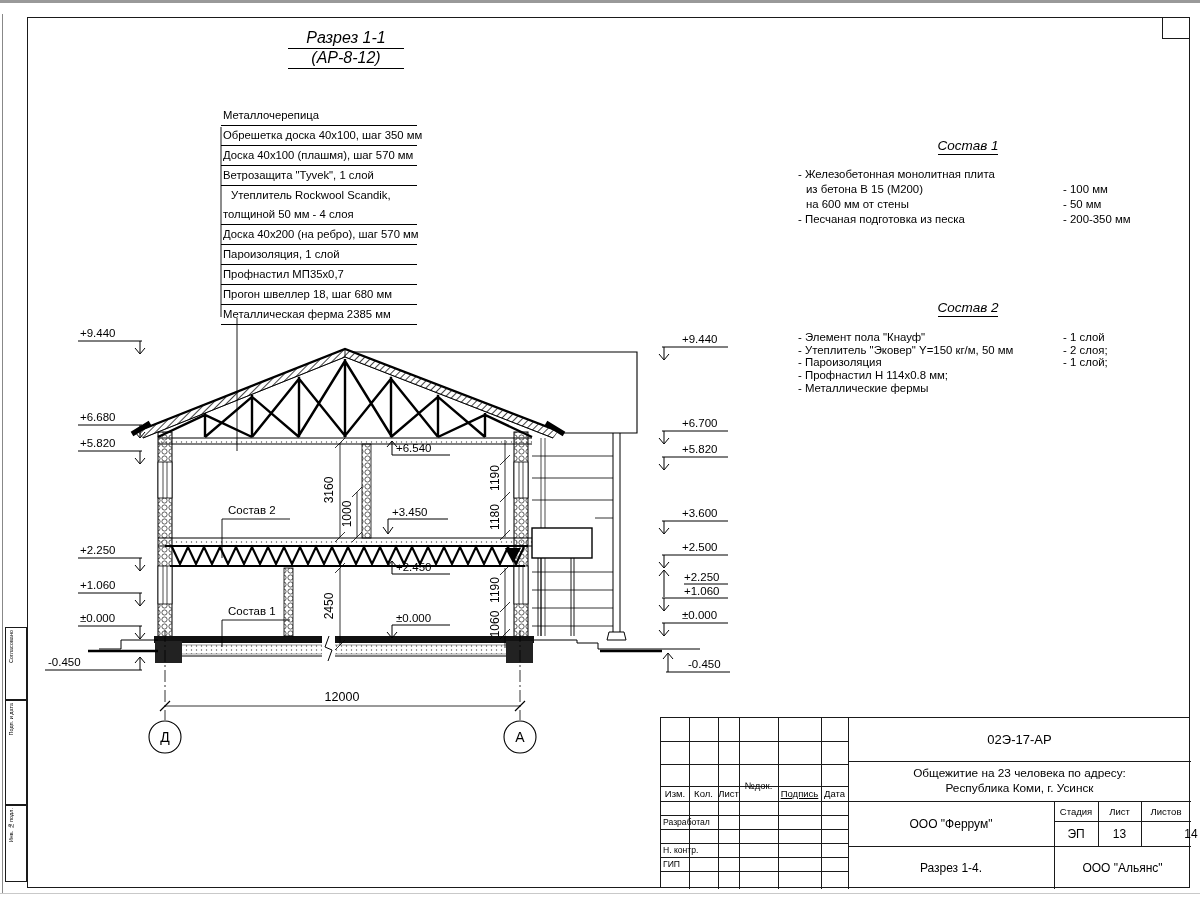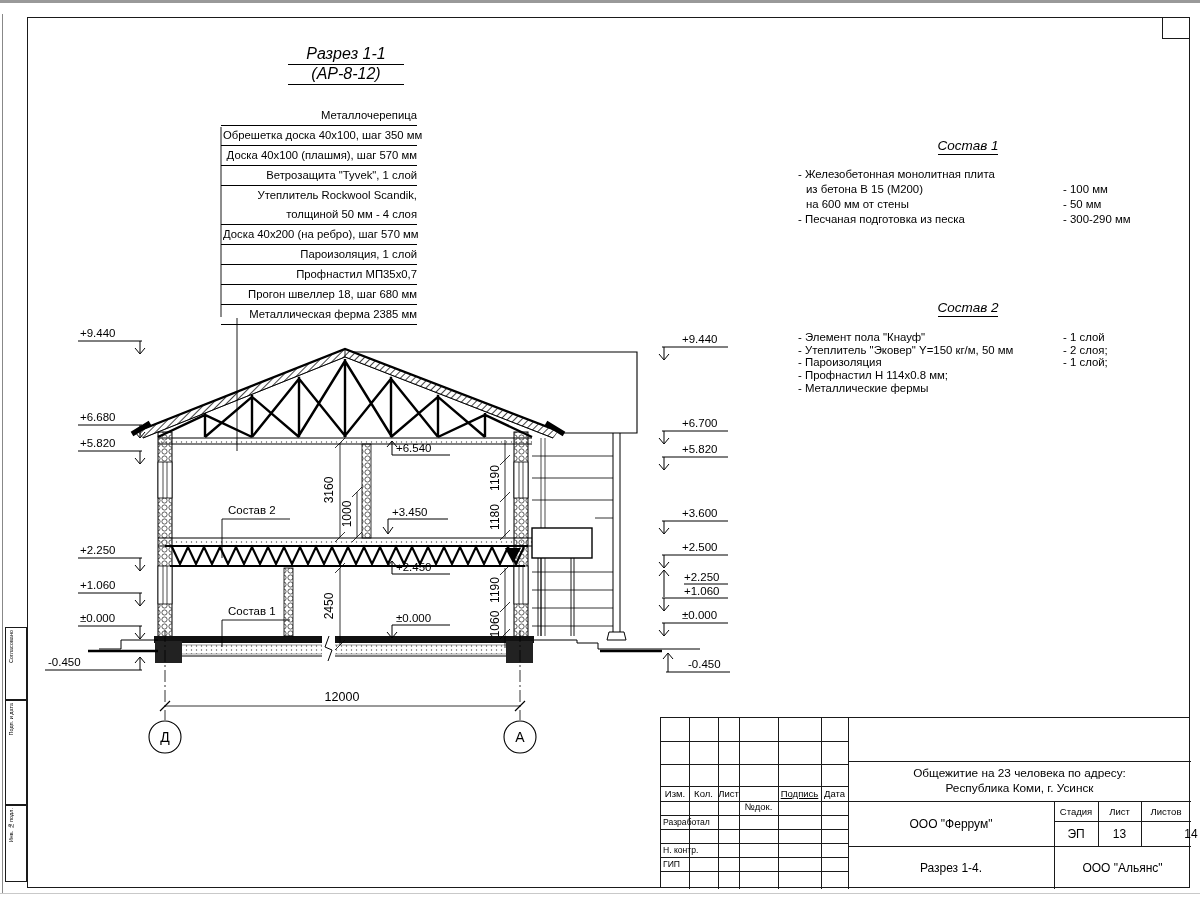--- a/index.html
+++ b/index.html
@@ -11,26 +11,26 @@
   .edge-left{left:2px;top:14px;width:1px;height:880px;background:#888;}
   .edge-bottom{left:0;top:893px;width:1200px;height:1px;background:#c9c9c9;}
   
   #frame{left:27px;top:17px;width:1163px;height:871px;border:1.6px solid #1a1a1a;box-sizing:border-box;}
   #format-box{left:1162px;top:17px;width:28px;height:22px;border:1.3px solid #1a1a1a;box-sizing:border-box;}
   
   .sstamp{left:5px;width:22px;border:1px solid #1a1a1a;box-sizing:border-box;overflow:hidden;}
   .sstamp span{display:block;writing-mode:vertical-rl;transform:rotate(180deg);
                font-size:5.5px;line-height:10px;padding:2px 0 2px 1px;white-space:nowrap;}
   
-  #dtitle{left:288px;top:45px;width:116px;text-align:center;font-style:italic;font-size:16px;}
+  #dtitle{left:288px;top:29px;width:116px;text-align:center;font-style:italic;font-size:16px;}
   #dtitle span{display:block;border-bottom:1.2px solid #000;padding-bottom:1px;}
   
   #mats{left:221px;top:106px;width:196px;font-size:11.3px;}
-  .mrow{line-height:19px;height:19px;border-bottom:1px solid #000;padding-left:2px;white-space:nowrap;text-align:right;}
-  .mrow.nb{border-bottom:none;}
+  .mrow{line-height:19px;height:19px;border-bottom:1px solid #000;padding-left:2px;white-space:nowrap;}
+  .mrow.nb{border-bottom:none;margin-left:8px;}
   
   .sostav-title{width:340px;text-align:center;font-style:italic;font-size:13.5px;}
   .sostav-title i{border-bottom:1.2px solid #000;padding-bottom:1px;font-style:italic;}
   .sostav{width:352px;font-size:11.4px;}
   .sitem{position:relative;}
   .sline{line-height:15px;white-space:nowrap;}
   .sline2{padding-left:8px;}
   .sval{position:absolute;left:265px;bottom:0;line-height:15px;white-space:nowrap;}
   .sostav.s2 .sline{line-height:12.7px;}
   .sostav.s2 .sval{line-height:12.7px;}
@@ -92,21 +92,21 @@
     <div class="sline">- Железобетонная  монолитная плита</div>
     <div class="sline sline2">из бетона В 15 (М200)</div>
     <div class="sval">- 100 мм</div>
   </div>
   <div class="sitem">
     <div class="sline sline2">на 600 мм от стены</div>
     <div class="sval">- 50 мм</div>
   </div>
   <div class="sitem">
     <div class="sline">- Песчаная подготовка из песка</div>
-    <div class="sval">- 300-290 мм</div>
+    <div class="sval">- 200-350 мм</div>
   </div>
 </div>
 
 <div class="abs sostav-title" style="left:798px;top:300px;">
   <i>Состав 2</i></div>
 <div class="abs sostav s2" style="left:798px;top:331px;">
   <div class="sitem">
     <div class="sline">- Элемент пола "Кнауф"</div>
     <div class="sval">- 1 слой</div>
   </div>
@@ -304,28 +304,29 @@
   <div class="tb-line" style="left:187px;top:83px;width:343px;height:1.4px;"></div>
   <div class="tb-line" style="left:187px;top:128px;width:343px;height:1.4px;"></div>
   <div class="tb-line" style="left:393px;top:83px;width:1.4px;height:88px;"></div>
   <div class="tb-line" style="left:437px;top:83px;width:1px;height:45px;"></div>
   <div class="tb-line" style="left:480px;top:83px;width:1px;height:45px;"></div>
   <div class="tb-line" style="left:393px;top:103px;width:137px;height:1px;"></div>
 
   <div class="tb-cell" style="left:0;top:68px;width:28px;height:15px;">Изм.</div>
   <div class="tb-cell" style="left:28px;top:68px;width:29px;height:15px;">Кол.</div>
   <div class="tb-cell" style="left:57px;top:68px;width:21px;height:15px;">Лист</div>
-  <div class="tb-cell" style="left:78px;top:81px;width:39px;height:15px;">№док.</div>
+  <div class="tb-cell" style="left:78px;top:60px;width:39px;height:15px;">№док.</div>
   <div class="tb-cell" style="left:117px;top:68px;width:43px;height:15px;text-decoration:underline;">Подпись</div>
   <div class="tb-cell" style="left:160px;top:68px;width:27px;height:15px;text-align:right;">Дата</div>
 
   <div class="tb-cell tb-left" style="left:0;top:97px;width:57px;height:14px;font-size:8.6px;">Разработал</div>
   <div class="tb-cell tb-left" style="left:0;top:125px;width:57px;height:14px;font-size:8.6px;">Н. контр.</div>
   <div class="tb-cell tb-left" style="left:0;top:139px;width:57px;height:14px;font-size:8.6px;">ГИП</div>
 
+  <div class="tb-cell" style="left:187px;top:0;width:343px;height:43px;font-size:13px;">02Э-17-АР</div>
   <div class="tb-cell" style="left:187px;top:43px;width:343px;height:40px;font-size:11.8px;flex-direction:column;line-height:15px;">
     <div>Общежитие на 23 человека по адресу:</div>
     <div>Республика Коми, г. Усинск</div>
   </div>
   <div class="tb-cell" style="left:187px;top:83px;width:206px;height:45px;font-size:12px;">ООО "Феррум"</div>
   <div class="tb-cell" style="left:393px;top:83px;width:44px;height:20px;">Стадия</div>
   <div class="tb-cell" style="left:437px;top:83px;width:43px;height:20px;">Лист</div>
   <div class="tb-cell" style="left:480px;top:83px;width:50px;height:20px;">Листов</div>
   <div class="tb-cell" style="left:393px;top:103px;width:44px;height:25px;font-size:12px;">ЭП</div>
   <div class="tb-cell" style="left:437px;top:103px;width:43px;height:25px;font-size:12px;">13</div>

